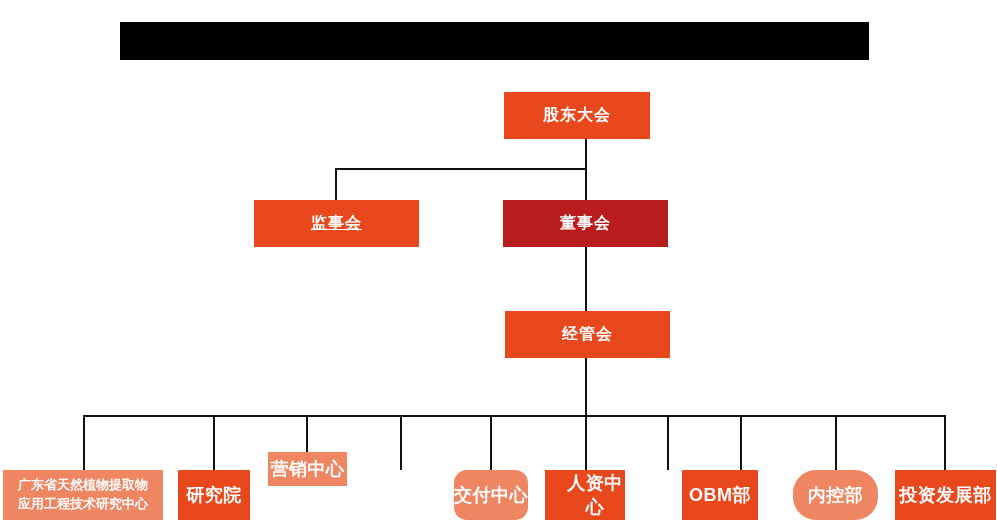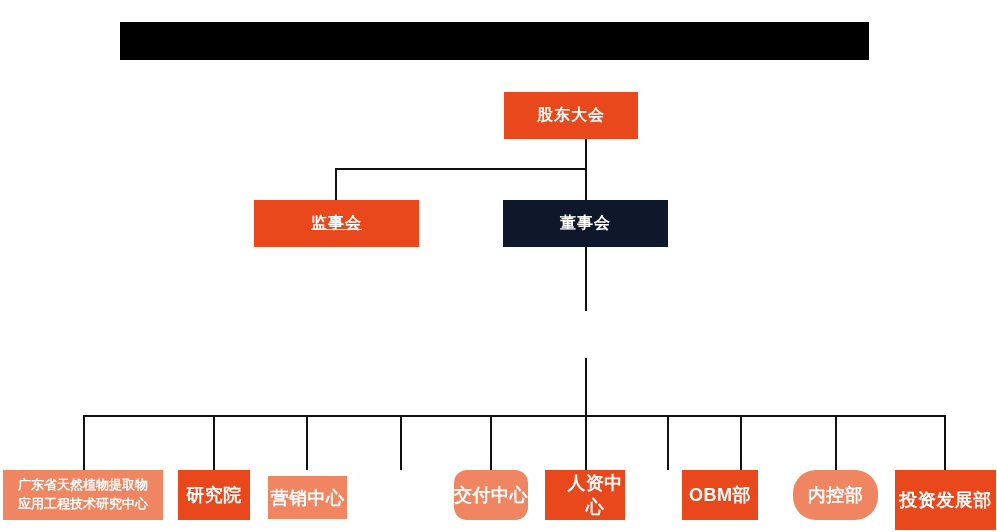--- a/index.html
+++ b/index.html
@@ -26,35 +26,35 @@
     font-weight: bold;
     font-size: 16px;
     text-align: center;
     box-sizing: border-box;
     letter-spacing: 1px;
   }
   .node.sm { font-size: 18px; letter-spacing: 0.5px; }
   .node.xs { font-size: 13px; line-height: 1.45; letter-spacing: 0; padding: 0 14px; }
   .line { position: absolute; background: #111111; }
   
-  .n-shareholders { left: 504px; top: 92px;  width: 134px; height: 47px; }
+  .n-shareholders { left: 504px; top: 92px;  width: 146px; height: 47px; }
   .n-supervisory  { left: 254px; top: 200px; width: 165px; height: 47px; text-decoration: underline; }
   .n-board        { left: 503px; top: 200px; width: 165px; height: 47px; }
   .n-management   { left: 505px; top: 311px; width: 165px; height: 47px; }
   
   .n-b0 { left: 3px;   top: 470px; width: 160px; height: 50px; }
   .n-b1 { left: 178px; top: 470px; width: 72px;  height: 50px; }
-  .n-b2 { left: 268px; top: 476px; width: 79px;  height: 43px; }
+  .n-b2 { left: 268px; top: 452px; width: 79px;  height: 34px; }
   .n-b3 { left: 364px; top: 470px; width: 74px;  height: 50px; }
   .n-b4 { left: 454px; top: 470px; width: 74px;  height: 50px; }
   .n-b5 { left: 545px; top: 470px; width: 80px;  height: 50px; }
   .n-b6 { left: 643px; top: 470px; width: 51px;  height: 50px; }
   .n-b7 { left: 682px; top: 470px; width: 76px;  height: 50px; }
   .n-b8 { left: 793px; top: 470px; width: 85px;  height: 50px; }
-  .n-b9 { left: 895px; top: 470px; width: 101px; height: 60px; }
+  .n-b9 { left: 895px; top: 470px; width: 101px; height: 50px; }
 </style>
 </head>
 <body>
 
 <div class="stage">
 
   <div class="redacted" style="background: rgb(0, 0, 0);"></div>
 
   <div class="line" style="left: 585px; top: 139px; width: 2px; height: 31px; background: rgb(17, 17, 17);"></div>
   <div class="line" style="left: 335px; top: 168px; width: 252px; height: 2px; background: rgb(17, 17, 17);"></div>
@@ -70,22 +70,23 @@
   <div class="line" style="left: 490px; top: 415px; width: 2px; height: 55px; background: rgb(17, 17, 17);"></div>
   <div class="line" style="left: 585px; top: 415px; width: 2px; height: 55px; background: rgb(17, 17, 17);"></div>
   <div class="line" style="left: 667px; top: 415px; width: 2px; height: 55px; background: rgb(17, 17, 17);"></div>
   <div class="line" style="left: 740px; top: 415px; width: 2px; height: 55px; background: rgb(17, 17, 17);"></div>
   <div class="line" style="left: 835px; top: 415px; width: 2px; height: 55px; background: rgb(17, 17, 17);"></div>
   <div class="line" style="left: 944px; top: 415px; width: 2px; height: 55px; background: rgb(17, 17, 17);"></div>
 
   <div class="node n-shareholders" style="background: rgb(232, 72, 28);">股东大会</div>
 
   <div class="node n-supervisory" style="background: rgb(232, 72, 28);">监事会</div>
-  <div class="node n-board" style="background: #0f172a;">董事会</div>
+  <div class="node n-board" style="background: #b91c1c;">董事会</div>
 
+  <div class="node n-management" style="background: rgb(232, 72, 28);">经管会</div>
 
   <div class="node xs n-b0" style="background: rgb(239, 133, 97);">广东省天然植物提取物应用工程技术研究中心</div>
   <div class="node sm n-b1" style="background: rgb(232, 72, 28);">研究院</div>
   <div class="node sm n-b2" style="background: rgb(239, 133, 97);">营销中心</div>
   <div class="node sm n-b4" style="background: rgb(239, 133, 97); border-radius: 13px;">交付中心</div>
   <div class="node sm n-b5" style="background: rgb(232, 72, 28); padding-left: 20px;">人资中心</div>
   <div class="node sm n-b7" style="background: rgb(232, 72, 28);">OBM部</div>
   <div class="node sm n-b8" style="background: rgb(239, 133, 97); border-radius: 23px;">内控部</div>
   <div class="node sm n-b9" style="background: rgb(232, 72, 28);">投资发展部</div>
 

